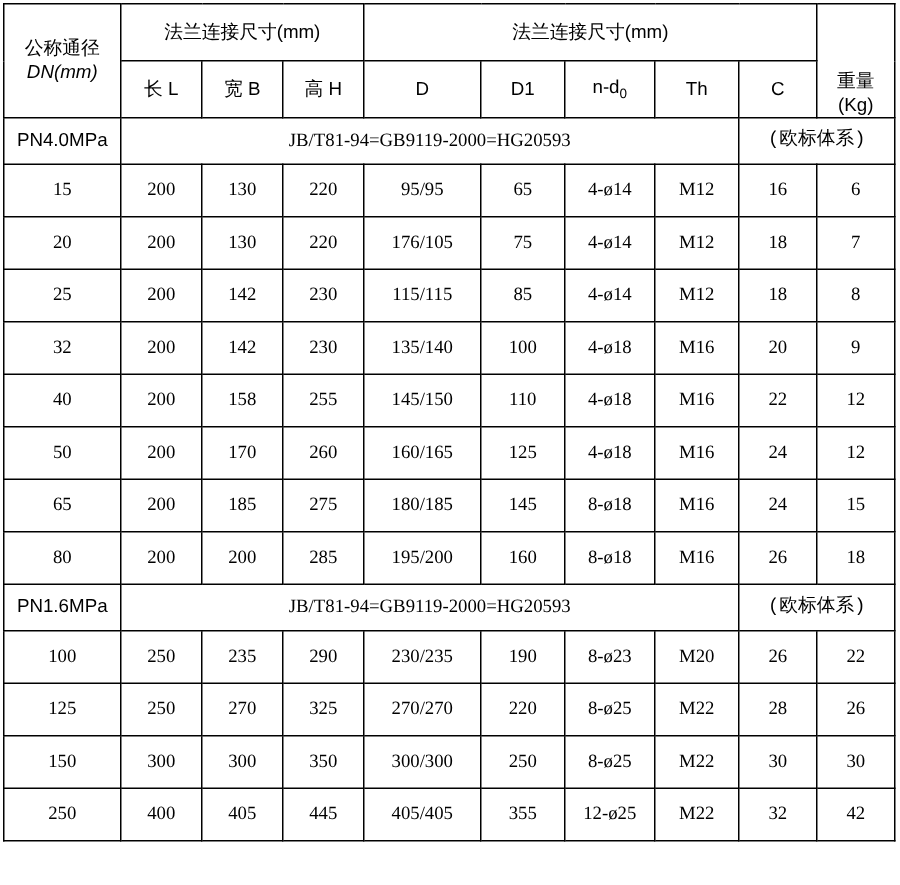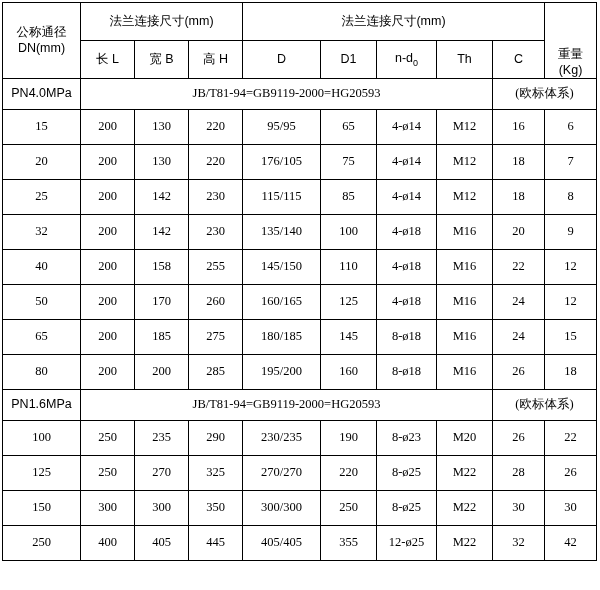--- a/index.html
+++ b/index.html
@@ -38,21 +38,21 @@
   .hdr-top {
     height: 30px;
   }
   .hdr-sub {
     height: 30px;
   }
   .dn-cell {
     line-height: 1.45;
   }
   .dn-cell .dn-line1 { display: block; }
-  .dn-cell .dn-line2 { display: block; }
+  .dn-cell .dn-line2 { display: block; font-style: italic; }
   .weight-cell {
     line-height: 1.45;
   }
   .weight-cell .w-line1 { display: block; margin-top: 44px; }
   .weight-cell .w-line2 { display: block; text-align: center; }
   
   .section-row td {
     height: 30px;
   }
   .sec-left {
@@ -65,21 +65,21 @@
   .sec-mid {
     text-align: left;
     padding-left: 8px;
     font-family: Liberation Serif, serif;
     font-weight: bold;
     font-size: 12.5px;
   }
   .sec-right {
     text-align: right;
     padding-right: 8px;
-    font-family: Liberation Serif, serif;
+    font-family: Liberation Mono, monospace;
     font-weight: bold;
     font-size: 12.5px;
   }
   
   .data-row td {
     height: 34px;
     font-family: "Liberation Serif", "DejaVu Serif", serif;
     font-size: 12.5px;
   }
   .sub {

